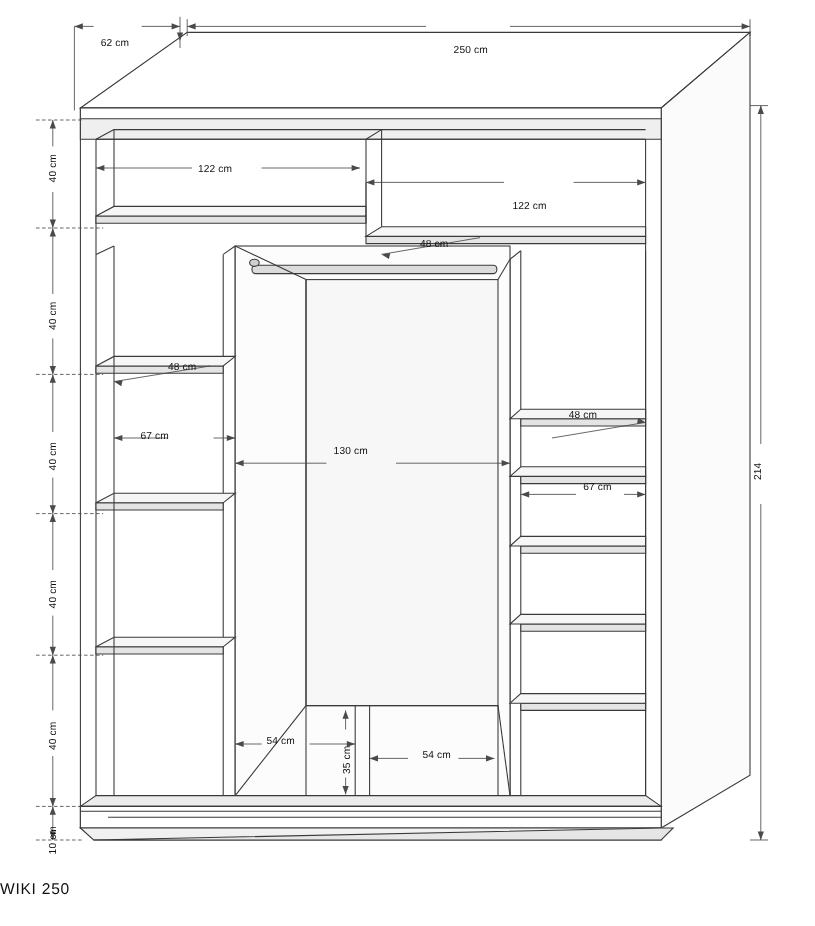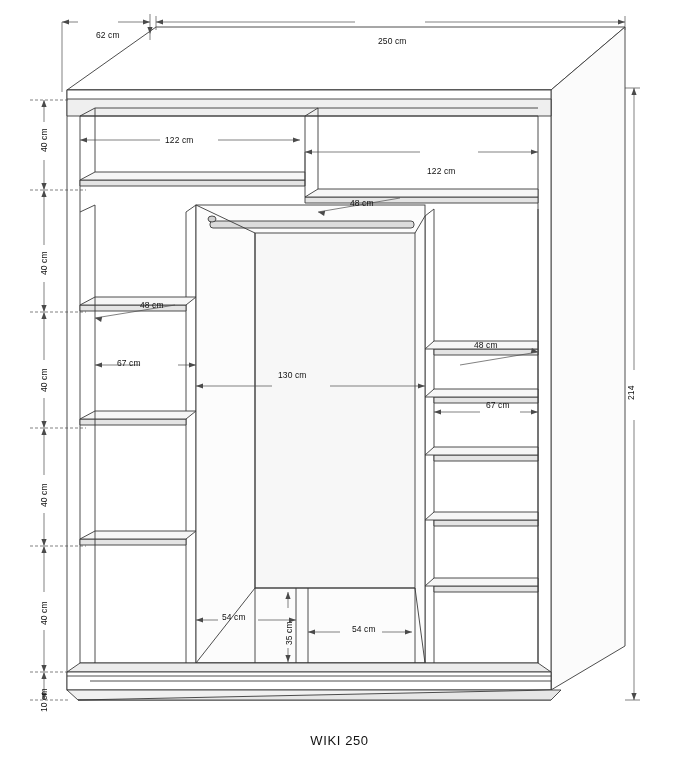--- a/index.html
+++ b/index.html
@@ -21,21 +21,20 @@
     letter-spacing:0.1px;
   }
   .lbl.vert{
     transform-origin:left top;
     transform:rotate(-90deg);
   }
   .title{
     position:absolute;
     left:0;right:0;
     top:733px;
-    text-align:center;
     font-size:13px;
     letter-spacing:0.6px;
     color:#111;
   }
 </style>
 </head>
 <body>
 
 <div id="stage">
 
@@ -248,21 +247,21 @@
     <path d="M412,632 l-7,-2.6 v5.2 z" fill="#4a4a4a" stroke="none"></path>
 
     <line x1="288" y1="592" x2="288" y2="608"></line>
     <line x1="288" y1="648" x2="288" y2="662"></line>
     <path d="M288,592 l-2.6,7 h5.2 z" fill="#4a4a4a" stroke="none"></path>
     <path d="M288,662 l-2.6,-7 h5.2 z" fill="#4a4a4a" stroke="none"></path>
   </g>
 </svg>
 
 <div class="lbl" style="left:378px; top:36px;">250 cm</div>
-<div class="lbl" style="left:84px;  top:30px;margin-left:12px;">62 cm</div>
+<div class="lbl" style="left:84px;  top:30px;">62 cm</div>
 
 <div class="lbl vert" style="left:626px; top:400px;">214</div>
 
 <div class="lbl vert" style="left:39px; top:152px;">40 cm</div>
 <div class="lbl vert" style="left:39px; top:275px;">40 cm</div>
 <div class="lbl vert" style="left:39px; top:392px;">40 cm</div>
 <div class="lbl vert" style="left:39px; top:507px;">40 cm</div>
 <div class="lbl vert" style="left:39px; top:625px;">40 cm</div>
 <div class="lbl vert" style="left:39px; top:712px;">10 cm</div>
 

